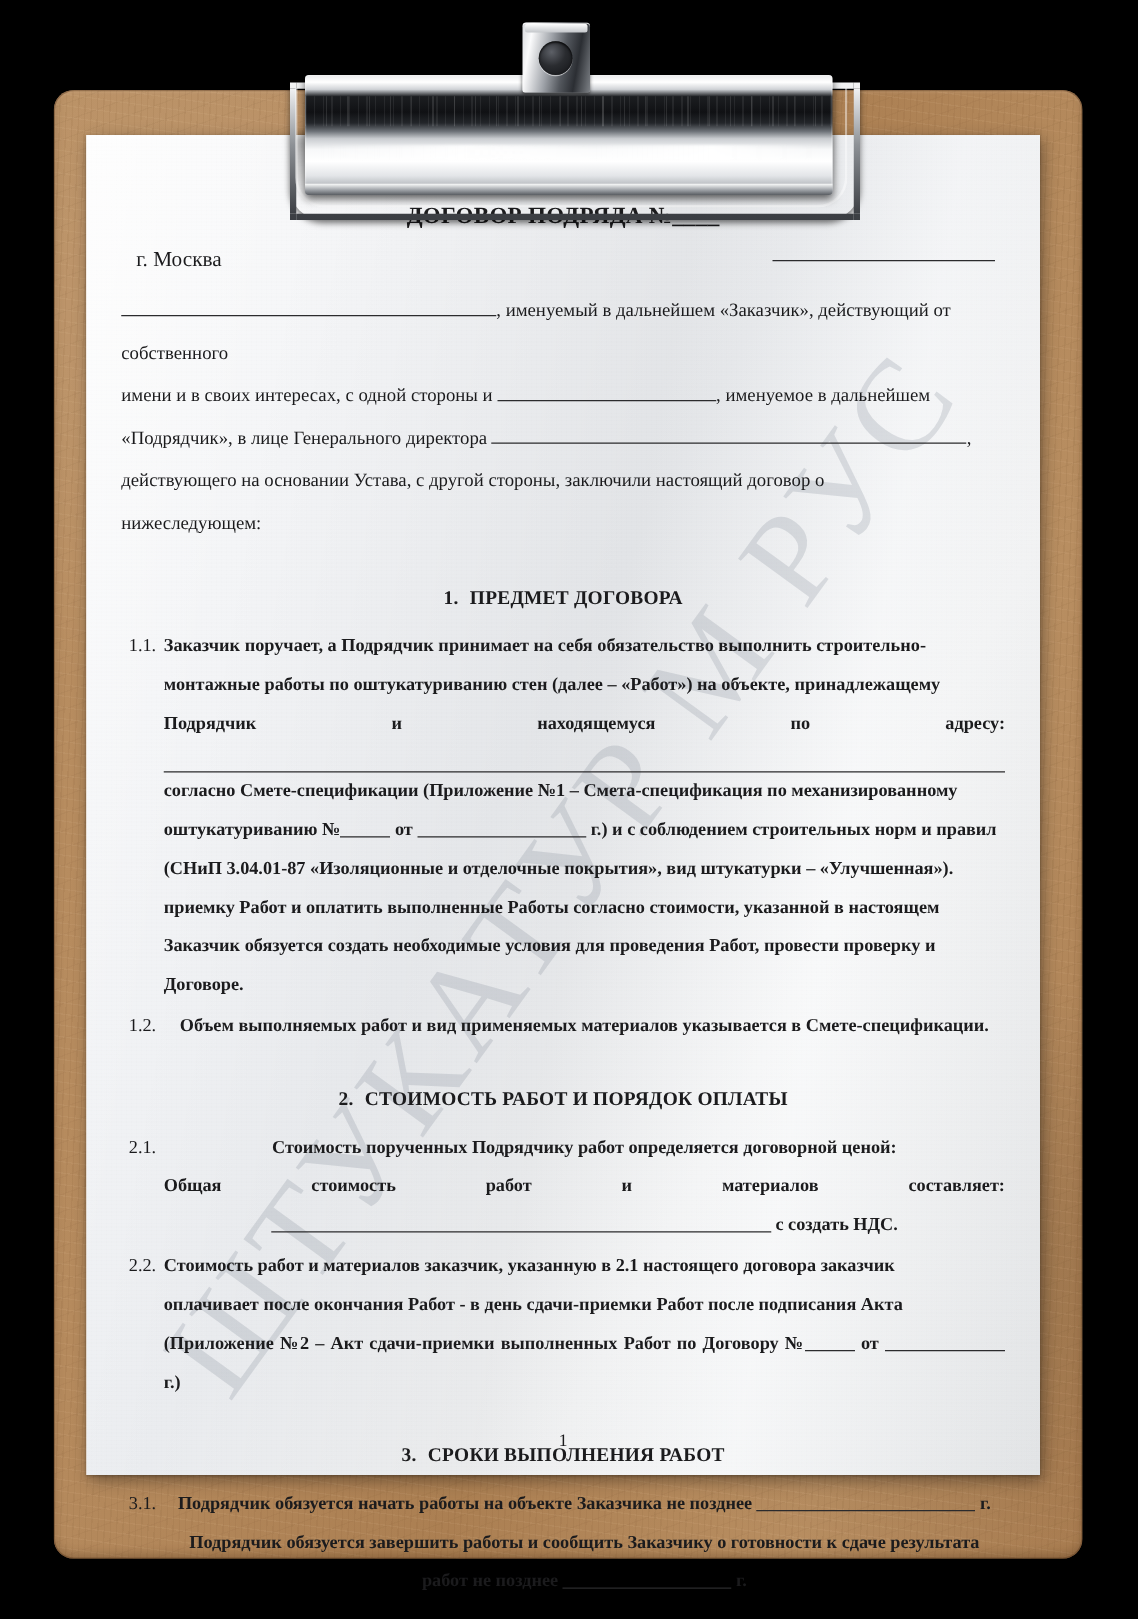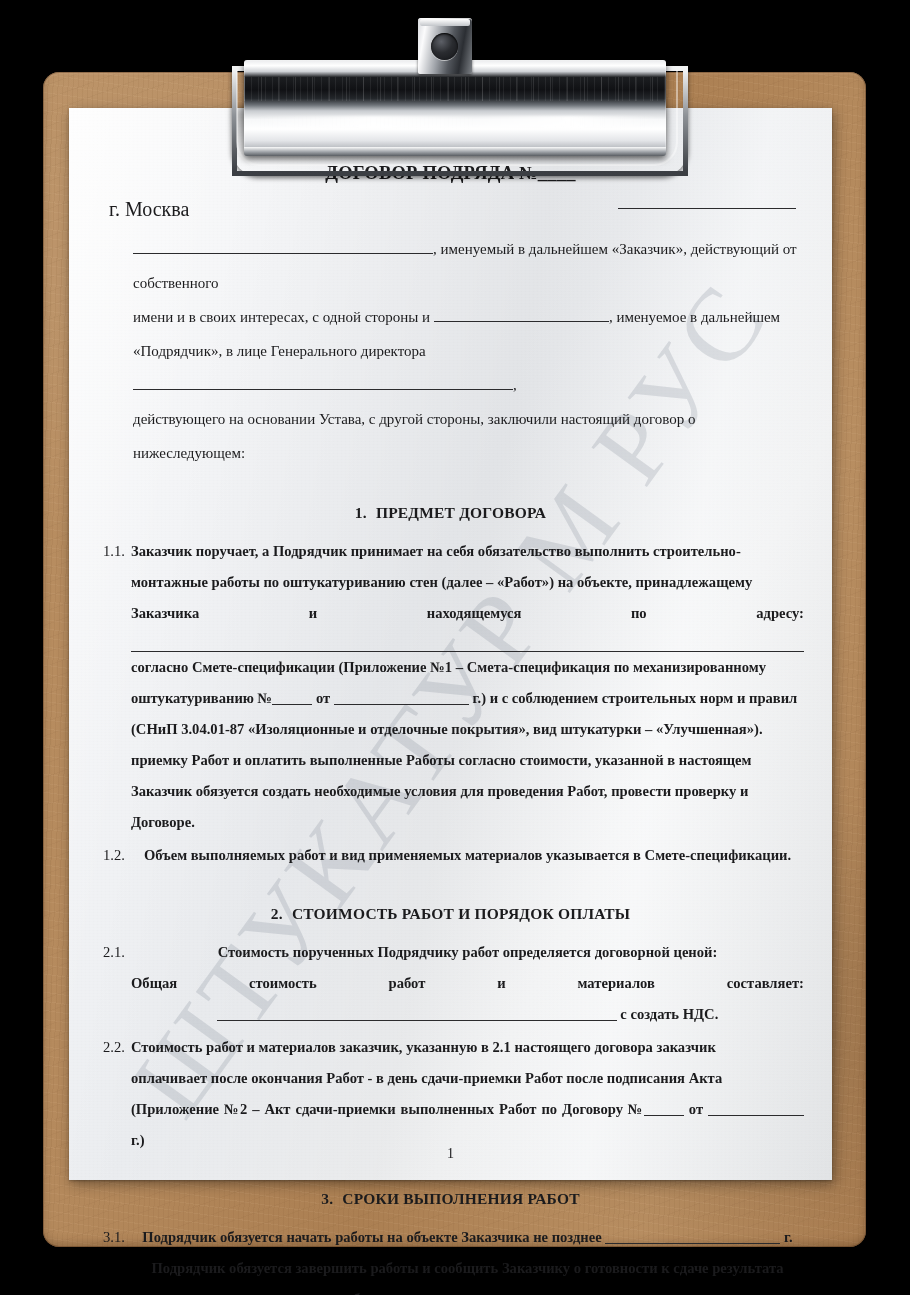--- a/index.html
+++ b/index.html
@@ -92,25 +92,25 @@
                       repeating-linear-gradient(90deg, rgba(255,255,255,.14) 0 1px, transparent 1px 7px);}
   .bar .lip{position:absolute;left:0;bottom:0;width:422px;height:9px;border-radius:0 0 3px 3px;
      background:linear-gradient(180deg,#fafbfb,#9ea2a7 55%,#5a5e63 100%);}
 
   
   .doc{position:absolute;left:0;top:0;width:763px;height:1072px;
        color:#1b1b1d;}
   .doc .inner{padding:55px 28px 0 28px;}
 
   .doctitle{text-align:center;font-weight:bold;font-size:18.5px;letter-spacing:.2px;}
-  .cityrow{position:relative;height:30px;margin-top:10px;font-size:20px;text-align:center;}
+  .cityrow{position:relative;height:30px;margin-top:10px;font-size:17px;text-align:center;}
   .city{position:absolute;left:12px;top:4px;}
   .dateline{position:absolute;right:8px;top:14px;width:178px;
      border-bottom:1.4px solid #2b2b2d;height:0;}
-  .preamble{font-size:15px;line-height:34px;margin-top:8px;margin-left:36px;}
+  .preamble{font-size:15px;line-height:34px;margin-top:8px;}
   .preamble .u{display:inline-block;border-bottom:1.3px solid #2b2b2d;vertical-align:baseline;height:18px;}
 
   .heading{text-align:center;font-weight:bold;font-size:15.5px;margin:34px 0 14px 0;letter-spacing:.2px;}
   .heading .num{margin-right:9px;}
 
   .clause{display:flex;font-size:14.6px;line-height:31px;margin-top:2px;}
   .clause .no{width:34px;flex:none;text-align:center;}
   .clause .body{flex:1;text-align:justify;font-weight:bold;}
   .clause .body.nojust{text-align:center;}
   .clause .body p{margin:0;}
@@ -161,21 +161,21 @@
         <div class="heading">
           <span class="num">1.</span><span>ПРЕДМЕТ ДОГОВОРА</span>
         </div>
 
         <div class="clause">
           <div class="no">1.1.</div>
           <div class="body">
             <p>Заказчик поручает, а Подрядчик принимает на себя обязательство выполнить строительно-</p>
             <p>монтажные работы по оштукатуриванию стен (далее – «Работ») на объекте, принадлежащему</p>
             <p class="spread">
-              <span>Заказчика</span>
+              <span>Подрядчик</span>
               <span>и</span>
               <span>находящемуся</span>
               <span>по</span>
               <span>адресу:</span>
             </p>
             <p class="fullline"></p>
             <p>согласно Смете-спецификации (Приложение №1 – Смета-спецификация по механизированному</p>
             <p>
               <span>оштукатуриванию №</span><span class="u u-xs"></span>
               <span>от</span>

